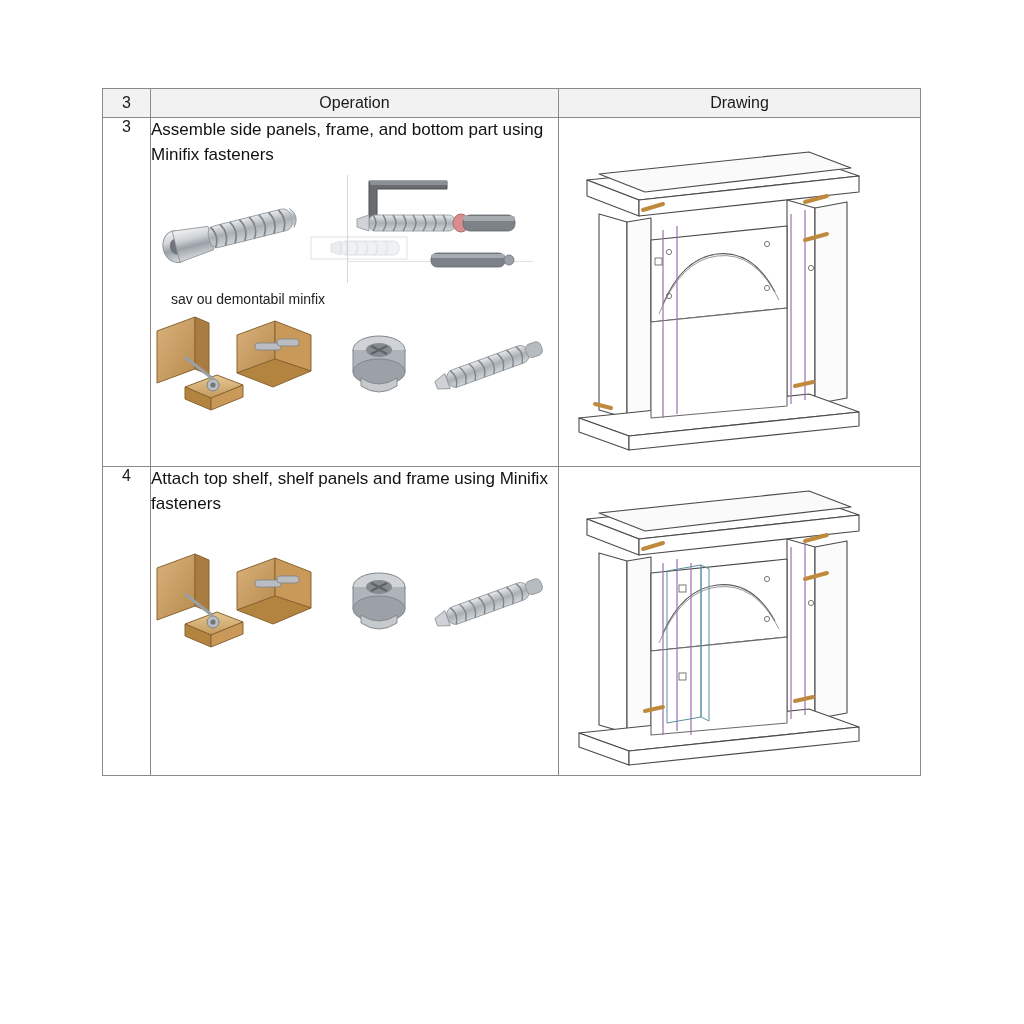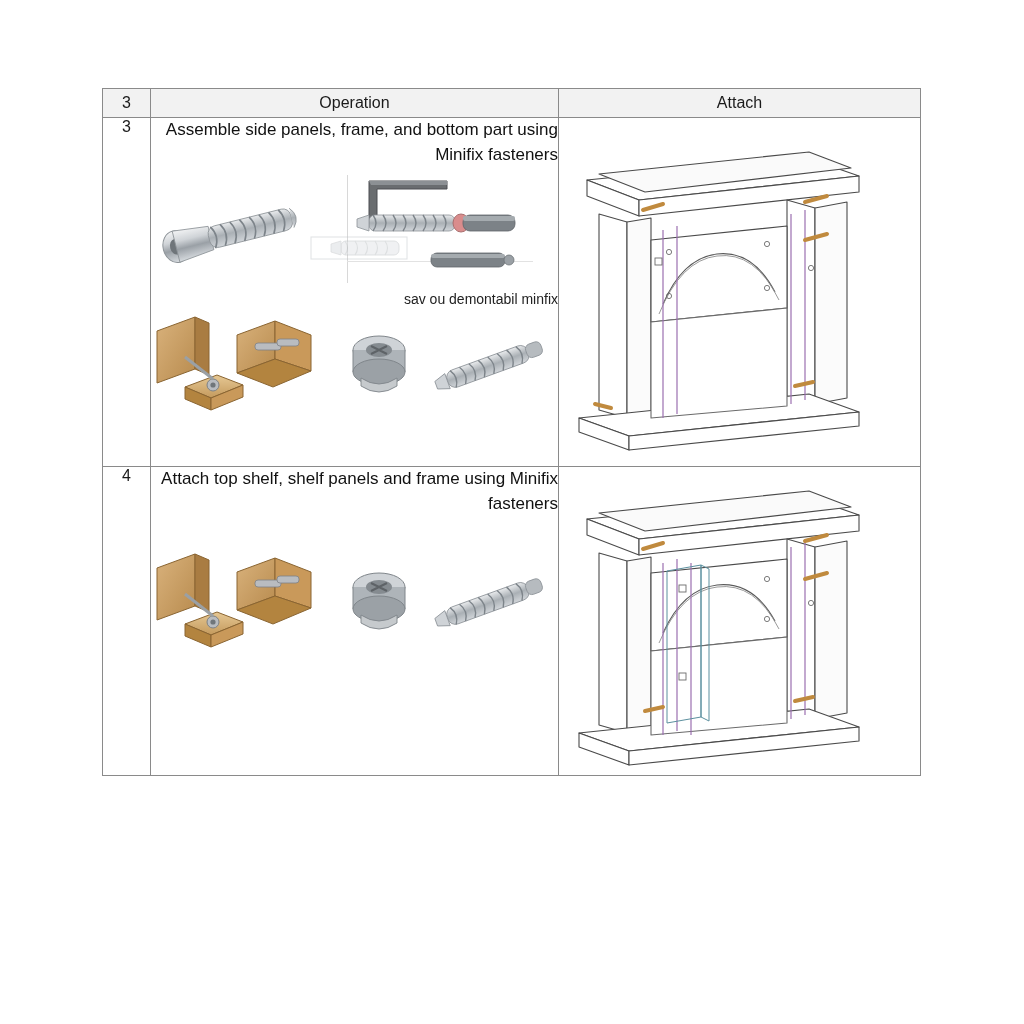--- a/index.html
+++ b/index.html
@@ -43,31 +43,31 @@
   .col-num { width: 48px; }
   .col-op  { width: 408px; }
   .col-dr  { width: 362px; }
 
   .step-num {
     text-align: center;
     font-size: 16px;
     color: #1a1a1a;
     padding-top: 14px;
   }
-  .op-cell { padding: 14px 12px 10px 14px; position: relative; text-align: right; }
+  .op-cell { padding: 14px 12px 10px 14px; position: relative; }
   .op-text {
     font-size: 17px;
     line-height: 1.45;
     color: #111;
     margin: 0 0 8px 0;
   }
   .op-note {
     font-size: 14px;
     color: #222;
-    margin: 6px 0 4px 12px;
+    margin: 6px 0 4px 20px;
   }
   .parts-row {
     display: flex;
     align-items: center;
     gap: 10px;
     margin-top: 6px;
     position: relative;
   }
   .drawing-cell { padding: 0; position: relative; }
 
@@ -103,21 +103,21 @@
   <table class="manual-table">
     <colgroup>
       <col class="col-num">
         <col class="col-op">
         <col class="col-dr">
     </colgroup>
     <tbody>
         <tr class="hdr-row">
       <th>3</th>
       <th>Operation</th>
-      <th>Attach</th>
+      <th>Drawing</th>
     </tr>
 
     <tr>
       <td class="step-num">3</td>
       <td class="op-cell">
         <p class="op-text">Assemble side panels, frame, and bottom part using Minifix fasteners</p>
 
         <div class="fastener-block">
           <div class="divider-v"></div>
           <div class="divider-h"></div>

